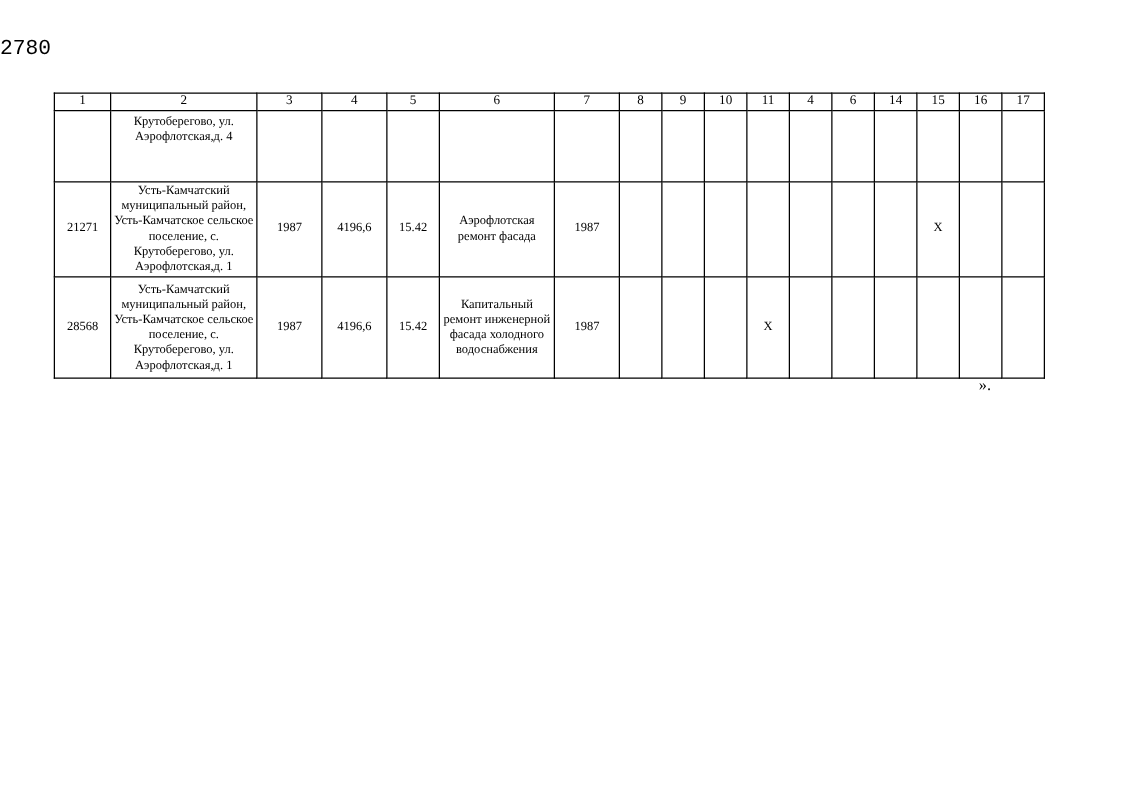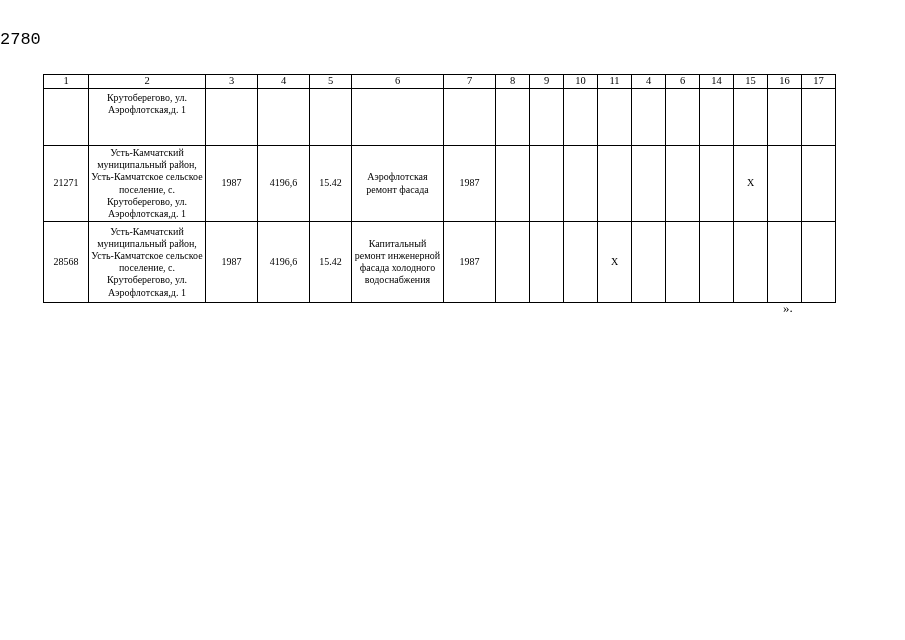--- a/index.html
+++ b/index.html
@@ -130,21 +130,21 @@
           <td>4</td>
           <td>6</td>
           <td>14</td>
           <td>15</td>
           <td>16</td>
           <td>17</td>
         </tr>
 
         <tr class="row-0">
           <td></td>
-          <td class="addr-cell">Крутоберегово, ул. Аэрофлотская,д. 1</td>
+          <td class="addr-cell">Крутоберегово, ул. Аэрофлотская,д. 4</td>
           <td></td>
           <td></td>
           <td></td>
           <td class="work-cell"></td>
           <td></td>
           <td class="mark-cell"></td>
           <td class="mark-cell"></td>
           <td class="mark-cell"></td>
           <td class="mark-cell"></td>
           <td class="mark-cell"></td>

